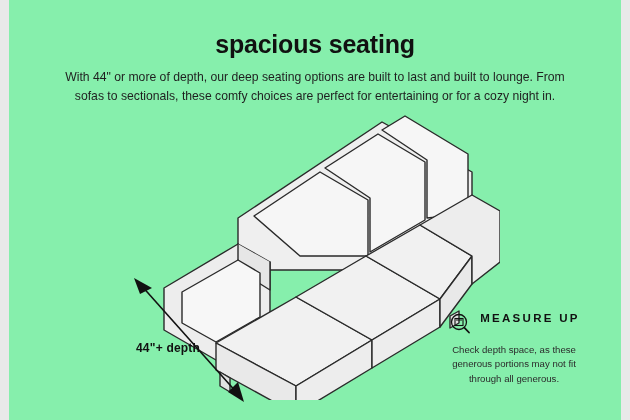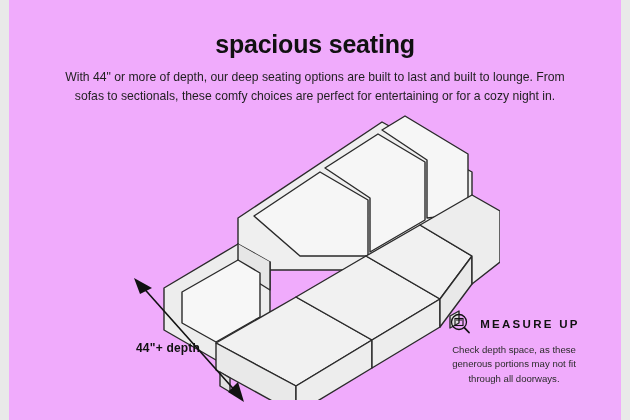--- a/index.html
+++ b/index.html
@@ -11,21 +11,21 @@
     height: 420px;
     background: #ffffff;
     font-family: "Liberation Sans", sans-serif;
     color: #1a1a1a;
     overflow: hidden;
   }
   .page {
     position: relative;
     width: 630px;
     height: 420px;
-    background: #f0abfc;
+    background: #86efac;
   }
   .edge-left, .edge-right {
     position: absolute;
     top: 0;
     width: 9px;
     height: 420px;
     background: #e9e9e9;
   }
   .edge-left { left: 0; }
   .edge-right { right: 0; }
@@ -75,21 +75,20 @@
 
   .measure-block {
     position: absolute;
     right: 26px;
     top: 312px;
     width: 180px;
     text-align: center;
   }
   .measure-head {
     display: flex;
-    align-items: center;
     justify-content: center;
     gap: 8px;
   }
   .measure-title {
     font-size: 11.5px;
     font-weight: bold;
     letter-spacing: 2.3px;
     color: #111111;
   }
   .measure-note {
@@ -162,17 +161,17 @@
         <line x1="9" y1="6.5" x2="9" y2="9" stroke="#111111" stroke-width="1"></line>
         <line x1="11" y1="6.5" x2="11" y2="9" stroke="#111111" stroke-width="1"></line>
         <line x1="13" y1="6.5" x2="13" y2="9" stroke="#111111" stroke-width="1"></line>
         <line x1="16.3" y1="15.6" x2="21" y2="20.5" stroke="#111111" stroke-width="1.8" stroke-linecap="round"></line>
       </svg>
       <span class="measure-title">MEASURE UP</span>
     </div>
     <div class="measure-note">
       <div>Check depth space, as these</div>
       <div>generous portions may not fit</div>
-      <div>through all doorways.</div>
+      <div>through all generous.</div>
     </div>
   </div>
 
 </div>
 
 </body></html>

